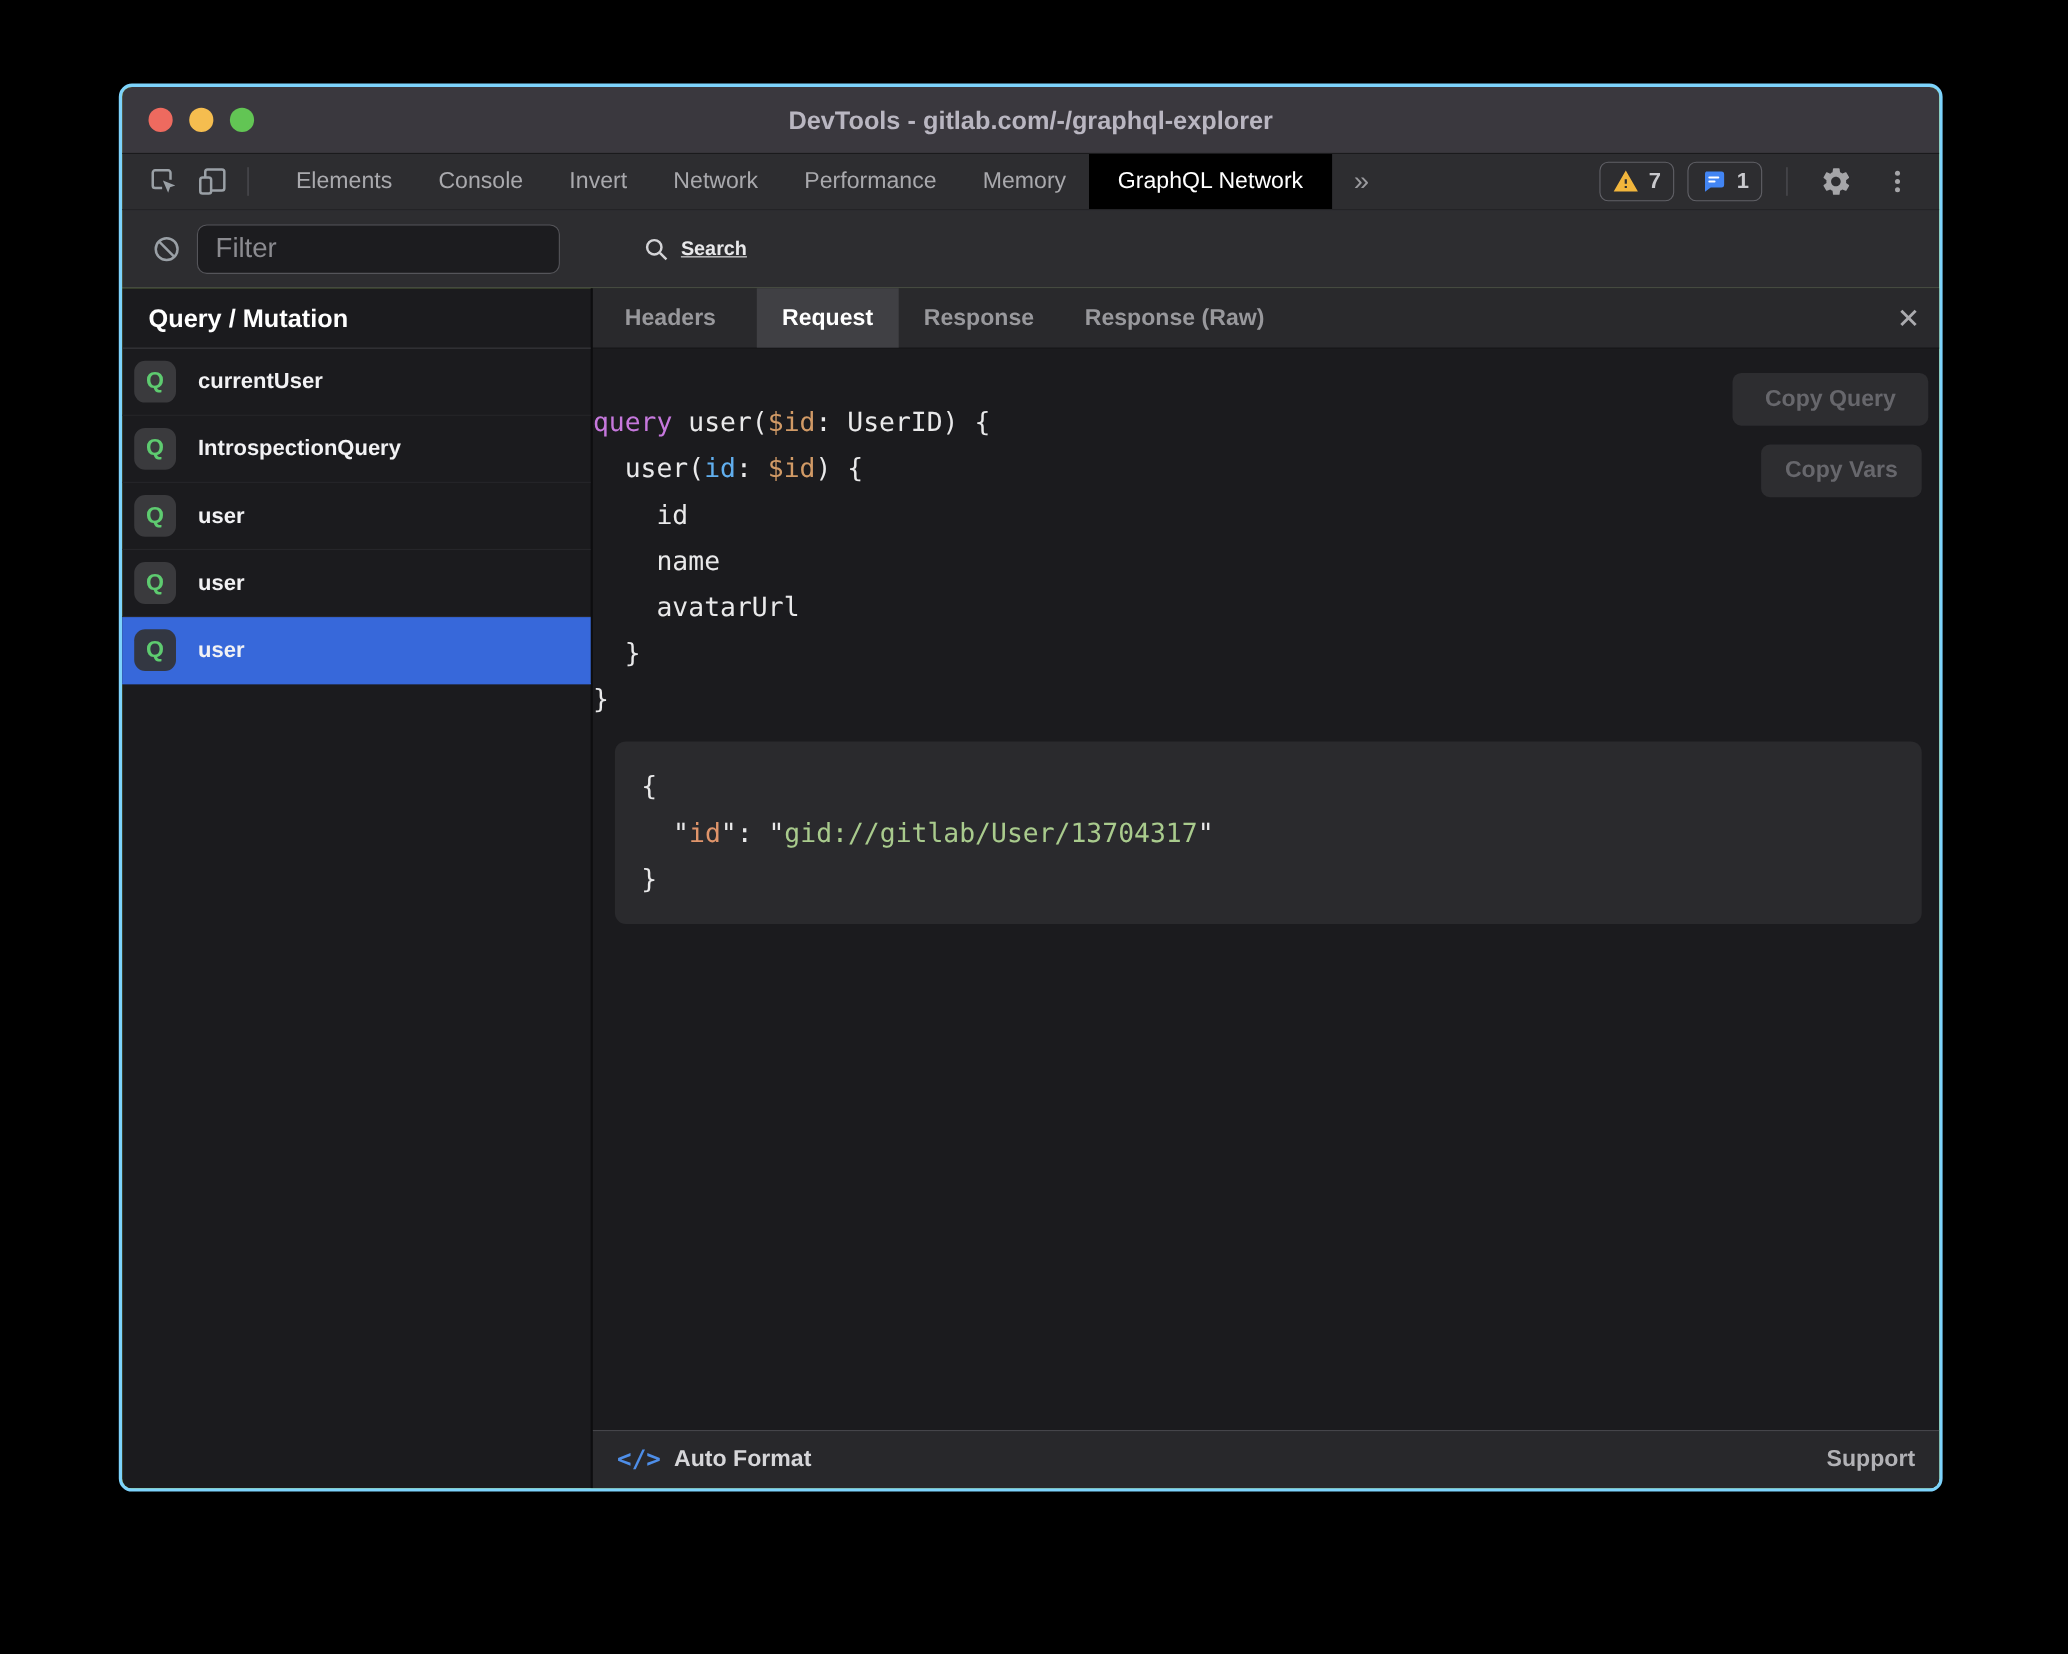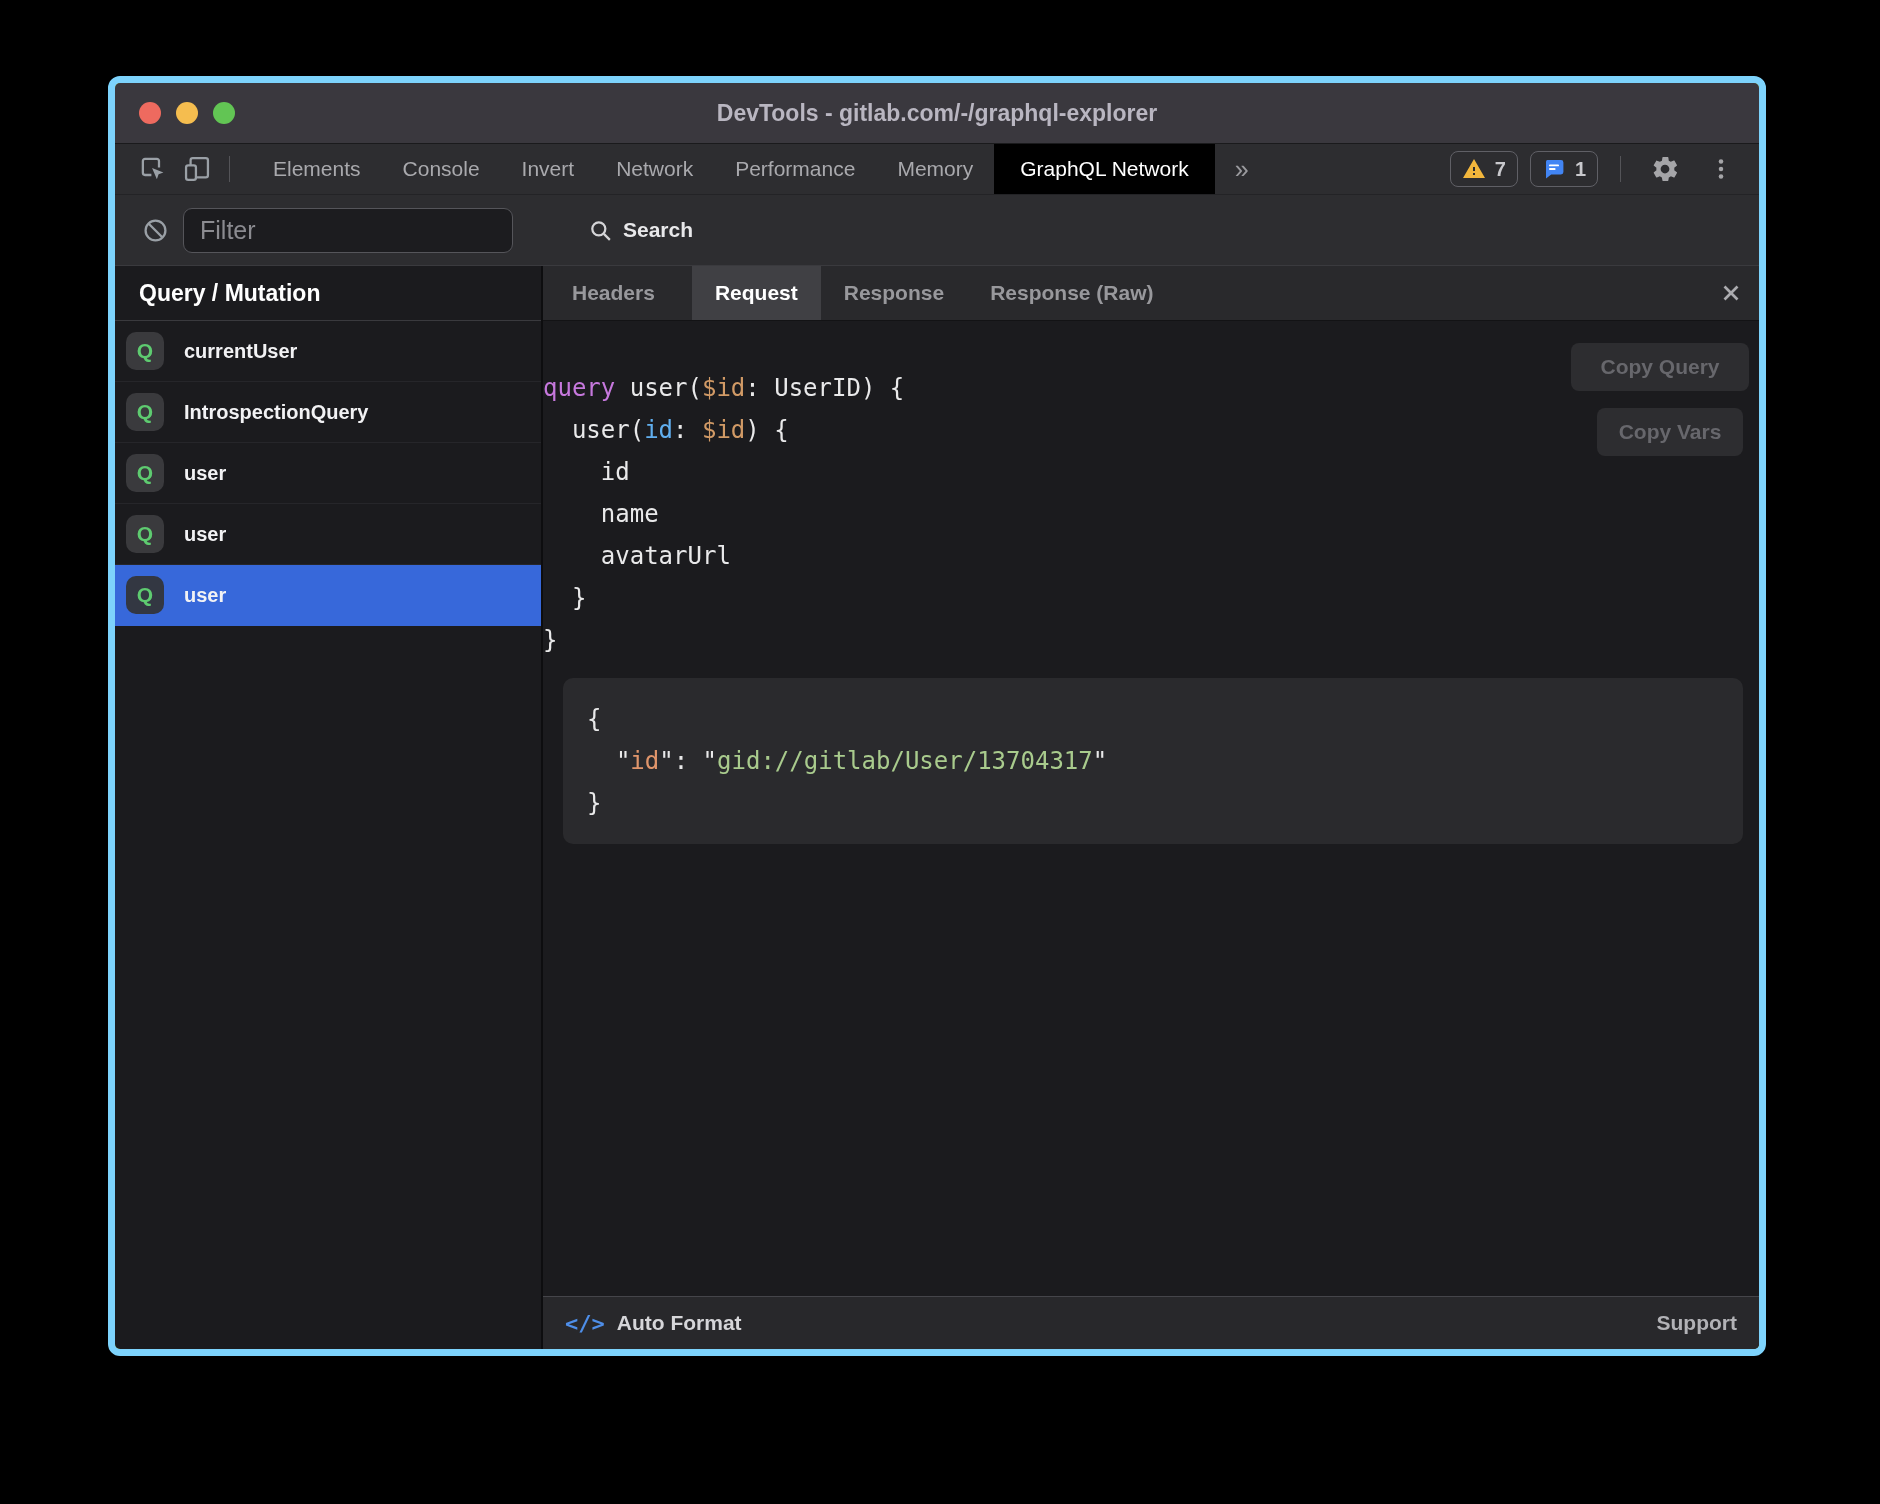--- a/index.html
+++ b/index.html
@@ -2,21 +2,21 @@
 <html><head>
 <meta charset="utf-8">
 <style>
   html,body{margin:0;padding:0;}
   body{
     width:1880px;height:1504px;background:#000;position:relative;
     font-family:"Liberation Sans",sans-serif;-webkit-font-smoothing:antialiased;
   }
   .window{
     position:absolute;left:108px;top:76px;width:1658px;height:1280px;
-    background:#bef264;border:7px solid #7dd3fc;border-radius:12px;
+    background:#bef264;border:3px solid #7dd3fc;border-radius:12px;
     overflow:hidden;display:flex;flex-direction:column;box-sizing:border-box;
   }
   
   .titlebar{
     height:60px;flex:0 0 60px;background:#3a383e;display:flex;align-items:center;
     position:relative;border-bottom:1px solid #1a1a1c;
   }
   .lights{display:flex;gap:15px;margin-left:24px;}
   .light{width:22px;height:22px;border-radius:50%;}
   .light.red{background:#ee6a5f;}
@@ -56,21 +56,21 @@
     width:330px;height:45px;box-sizing:border-box;background:#1c1c1f;
     border:1px solid #55555a;border-radius:9px;margin-left:8px;margin-right:36px;
     color:#e8e8ea;font-size:25px;padding:0 16px;outline:none;font-family:"Liberation Sans",sans-serif;
   }
   .filter-input::placeholder{color:#8b8b90;}
   .checks{display:flex;align-items:center;gap:38px;}
   .check{display:flex;align-items:center;gap:11px;cursor:default;}
   .check .box{width:22px;height:22px;border:2px solid #98989d;border-radius:7px;background:transparent;flex:0 0 auto;}
   .check .lbl{font-size:21px;font-weight:700;color:#e8e8ea;white-space:nowrap;}
   .search-group{display:flex;align-items:center;gap:9px;margin-left:38px;}
-  .search-group .lbl{font-size:21px;font-weight:700;color:#e8e8ea;}
+  .search-group .lbl{font-size:18px;font-weight:700;color:#e8e8ea;text-decoration:underline;}
   
   .main{flex:1;display:flex;border-top:1px solid #3a3a3e;min-height:0;}
   .sidebar{width:426px;flex:0 0 426px;border-right:2px solid #0d0d0f;display:flex;flex-direction:column;background:#1b1b1e;}
   .side-header{
     height:54px;flex:0 0 54px;display:flex;align-items:center;padding-left:24px;
     font-size:23px;font-weight:700;color:#fff;border-bottom:1px solid #3a3a3e;
   }
   .side-row{
     height:60px;flex:0 0 60px;display:flex;align-items:center;padding-left:11px;
     border-bottom:1px solid #26262a;cursor:default;

